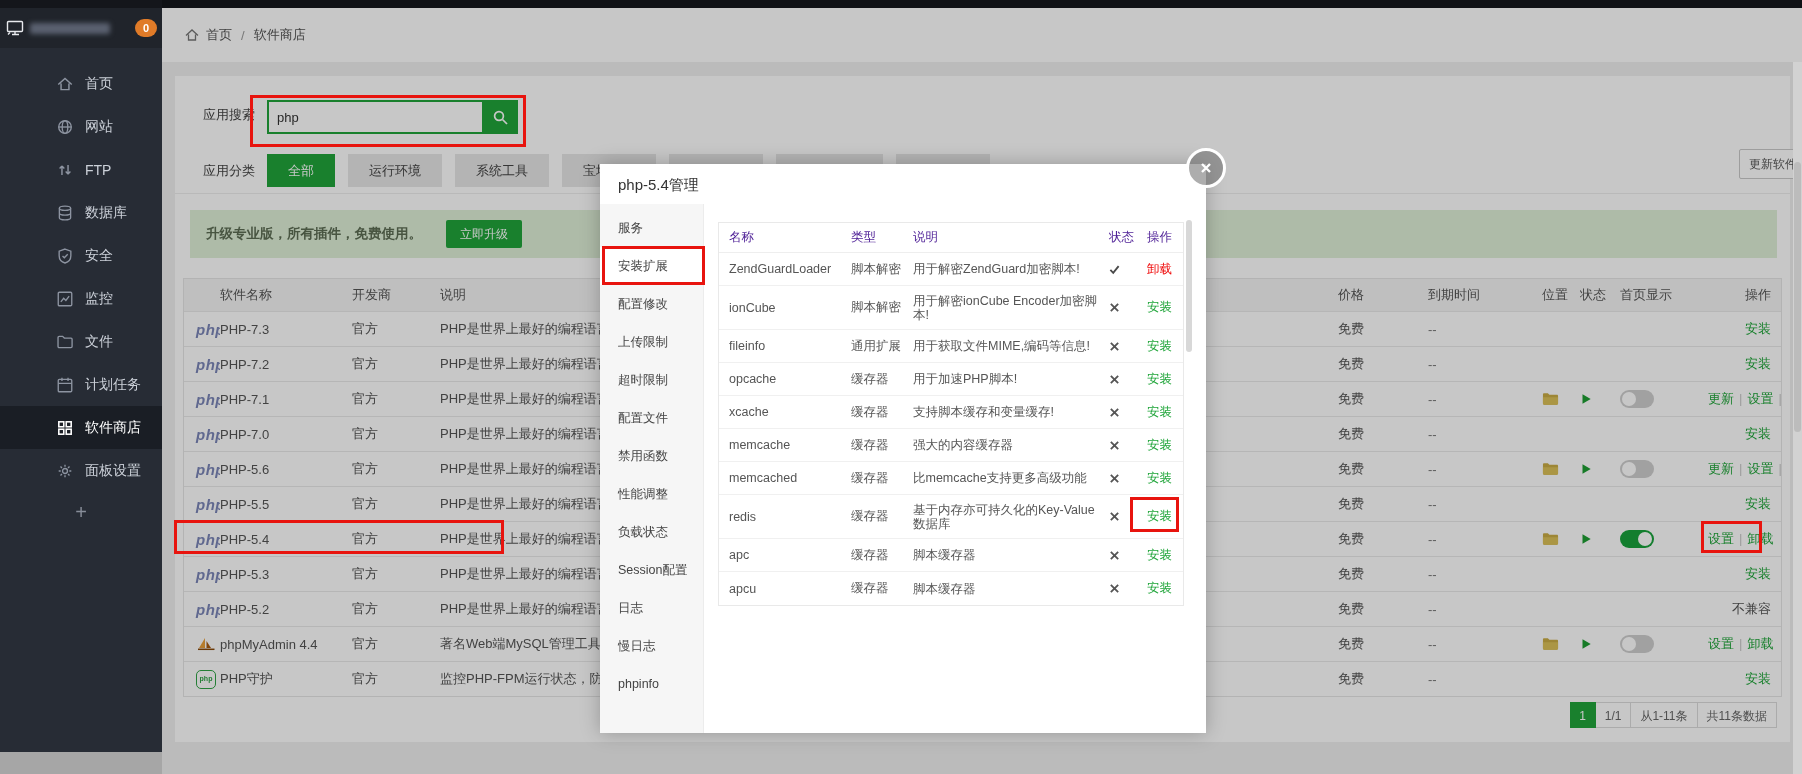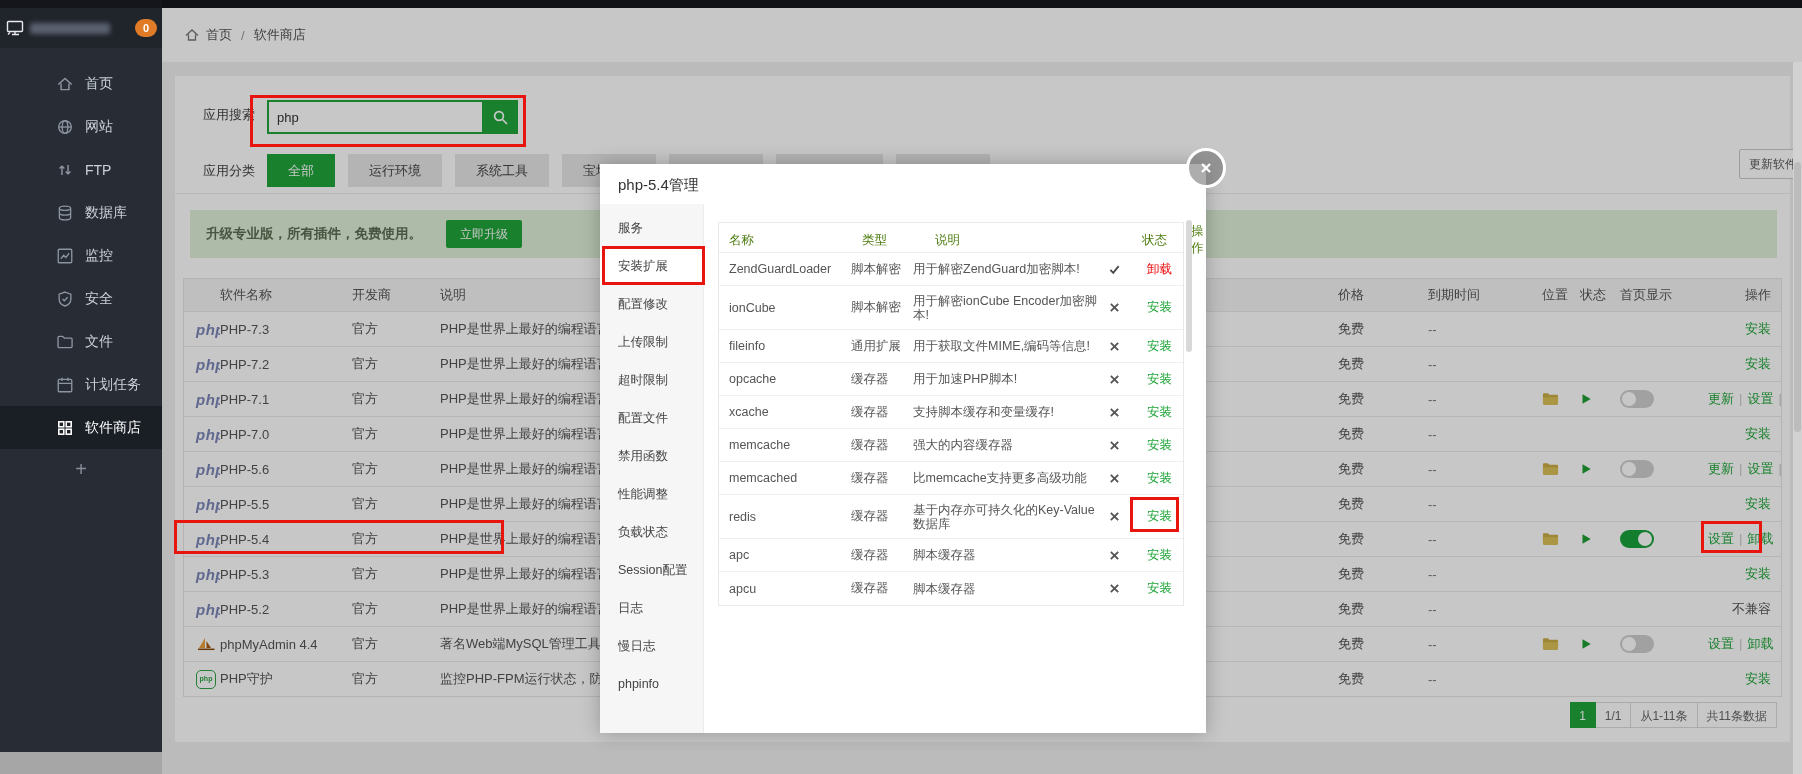--- a/index.html
+++ b/index.html
@@ -86,21 +86,21 @@
 
   
   .modal{left:600px;top:164px;width:606px;height:569px;background:#fff;z-index:20;box-shadow:0 0 18px rgba(0,0,0,.25);}
   .m-title{height:40px;line-height:42px;padding-left:18px;font-size:15px;color:#333;}
   .m-menu{position:absolute;left:0;top:40px;bottom:0;width:104px;background:#f6f6f6;border-right:1px solid #ececec;list-style:none;margin:0;padding:5px 0 0 0;}
   .m-menu li{height:38px;line-height:38px;padding-left:18px;font-size:12.5px;color:#444;cursor:pointer;white-space:nowrap;}
   .m-menu li.active{background:#fff;}
   .m-content{position:absolute;left:104px;top:40px;right:0;bottom:0;}
   .etable{margin:18px 0 0 14px;width:466px;border:1px solid #e9e9e9;font-size:12.5px;color:#555;}
   .ehead,.erow{display:grid;grid-template-columns:122px 62px 196px 38px 1fr;align-items:center;}
-  .ehead{height:30px;color:#4d7c0f;border-bottom:1px solid #eee;gap:11px;}
+  .ehead{height:30px;color:#4c1d95;border-bottom:1px solid #eee;}
   .ehead .ec,.erow .ec{padding-left:10px;}
   .erow{height:33px;border-bottom:1px solid #f0f0f0;}
   .erow.tall{height:44px;}
   .erow:last-child{border-bottom:none;}
   .ec-desc{white-space:normal;line-height:14px;overflow:hidden;}
   .ec-status svg{width:11px;height:11px;}
   .rlink{color:#ef0808;text-decoration:none;cursor:pointer;}
   .m-scroll{position:absolute;left:586px;top:56px;width:6px;height:132px;background:#d8d8d8;border-radius:3px;}
   .notes{margin:24px 0 0 30px;padding:0 14px 0 14px;color:#757575;font-size:12px;line-height:1.8;}
   .notes li{margin-bottom:2px;}
@@ -160,34 +160,34 @@
             <svg viewBox="0 0 16 16" fill="none" stroke="currentColor" stroke-width="1.2">
               <ellipse cx="8" cy="3.8" rx="5" ry="1.9"></ellipse>
               <path d="M3 3.8v8.4c0 1 2.2 1.9 5 1.9s5-.9 5-1.9V3.8M3 8c0 1 2.2 1.9 5 1.9S13 9 13 8"></path>
             </svg>
           </span>
     <span class="nav-label">数据库</span>
   </li>
         <li class="nav-item">
     <span class="nav-ico">
             <svg viewBox="0 0 16 16" fill="none" stroke="currentColor" stroke-width="1.2">
+              <path d="M8 1.8l5.2 1.9v4.1c0 3.3-2.3 5.6-5.2 6.4-2.9-.8-5.2-3.1-5.2-6.4V3.7z"></path>
+              <path d="M5.8 8l1.6 1.6 3-3.2"></path>
+            </svg>
+          </span>
+    <span class="nav-label">安全</span>
+  </li>
+        <li class="nav-item">
+    <span class="nav-ico">
+            <svg viewBox="0 0 16 16" fill="none" stroke="currentColor" stroke-width="1.2">
               <rect x="2" y="2" width="12" height="12" rx="1"></rect>
               <path d="M4.3 10.5 6.8 7.3l2 2 2.9-3.8"></path>
             </svg>
           </span>
     <span class="nav-label">监控</span>
-  </li>
-        <li class="nav-item">
-    <span class="nav-ico">
-            <svg viewBox="0 0 16 16" fill="none" stroke="currentColor" stroke-width="1.2">
-              <path d="M8 1.8l5.2 1.9v4.1c0 3.3-2.3 5.6-5.2 6.4-2.9-.8-5.2-3.1-5.2-6.4V3.7z"></path>
-              <path d="M5.8 8l1.6 1.6 3-3.2"></path>
-            </svg>
-          </span>
-    <span class="nav-label">安全</span>
   </li>
         <li class="nav-item">
     <span class="nav-ico">
             <svg viewBox="0 0 16 16" fill="none" stroke="currentColor" stroke-width="1.2">
               <path d="M1.8 4c0-.6.4-1 1-1h3.1l1.5 1.5h6c.5 0 .9.4.9 1V12c0 .6-.4 1-1 1H2.8c-.6 0-1-.4-1-1z"></path>
             </svg>
           </span>
     <span class="nav-label">文件</span>
   </li>
         <li class="nav-item">
@@ -202,20 +202,29 @@
         <li class="nav-item active">
     <span class="nav-ico">
             <svg viewBox="0 0 16 16" fill="none" stroke="currentColor" stroke-width="1.4">
               <rect x="2.5" y="2.5" width="4.4" height="4.4"></rect>
               <rect x="9.1" y="2.5" width="4.4" height="4.4"></rect>
               <rect x="2.5" y="9.1" width="4.4" height="4.4"></rect>
               <rect x="9.1" y="9.1" width="4.4" height="4.4"></rect>
             </svg>
           </span>
     <span class="nav-label">软件商店</span>
+  </li>
+        <li class="nav-item">
+    <span class="nav-ico">
+            <svg viewBox="0 0 16 16" fill="none" stroke="currentColor" stroke-width="1.2">
+              <circle cx="8" cy="8" r="2.2"></circle>
+              <path d="M8 2.4v1.8M8 11.8v1.8M2.4 8h1.8M11.8 8h1.8M4 4l1.3 1.3M10.7 10.7 12 12M12 4l-1.3 1.3M5.3 10.7 4 12"></path>
+            </svg>
+          </span>
+    <span class="nav-label">面板设置</span>
   </li>
       </ul>
     <div class="nav-add">+</div>
   </div>
   <div class="abs side-below"></div>
 
   <div class="abs main">
     <div class="crumbbar">
       <span class="crumb-ico">
         <svg viewBox="0 0 16 16" fill="none" stroke="currentColor" stroke-width="1.3">

